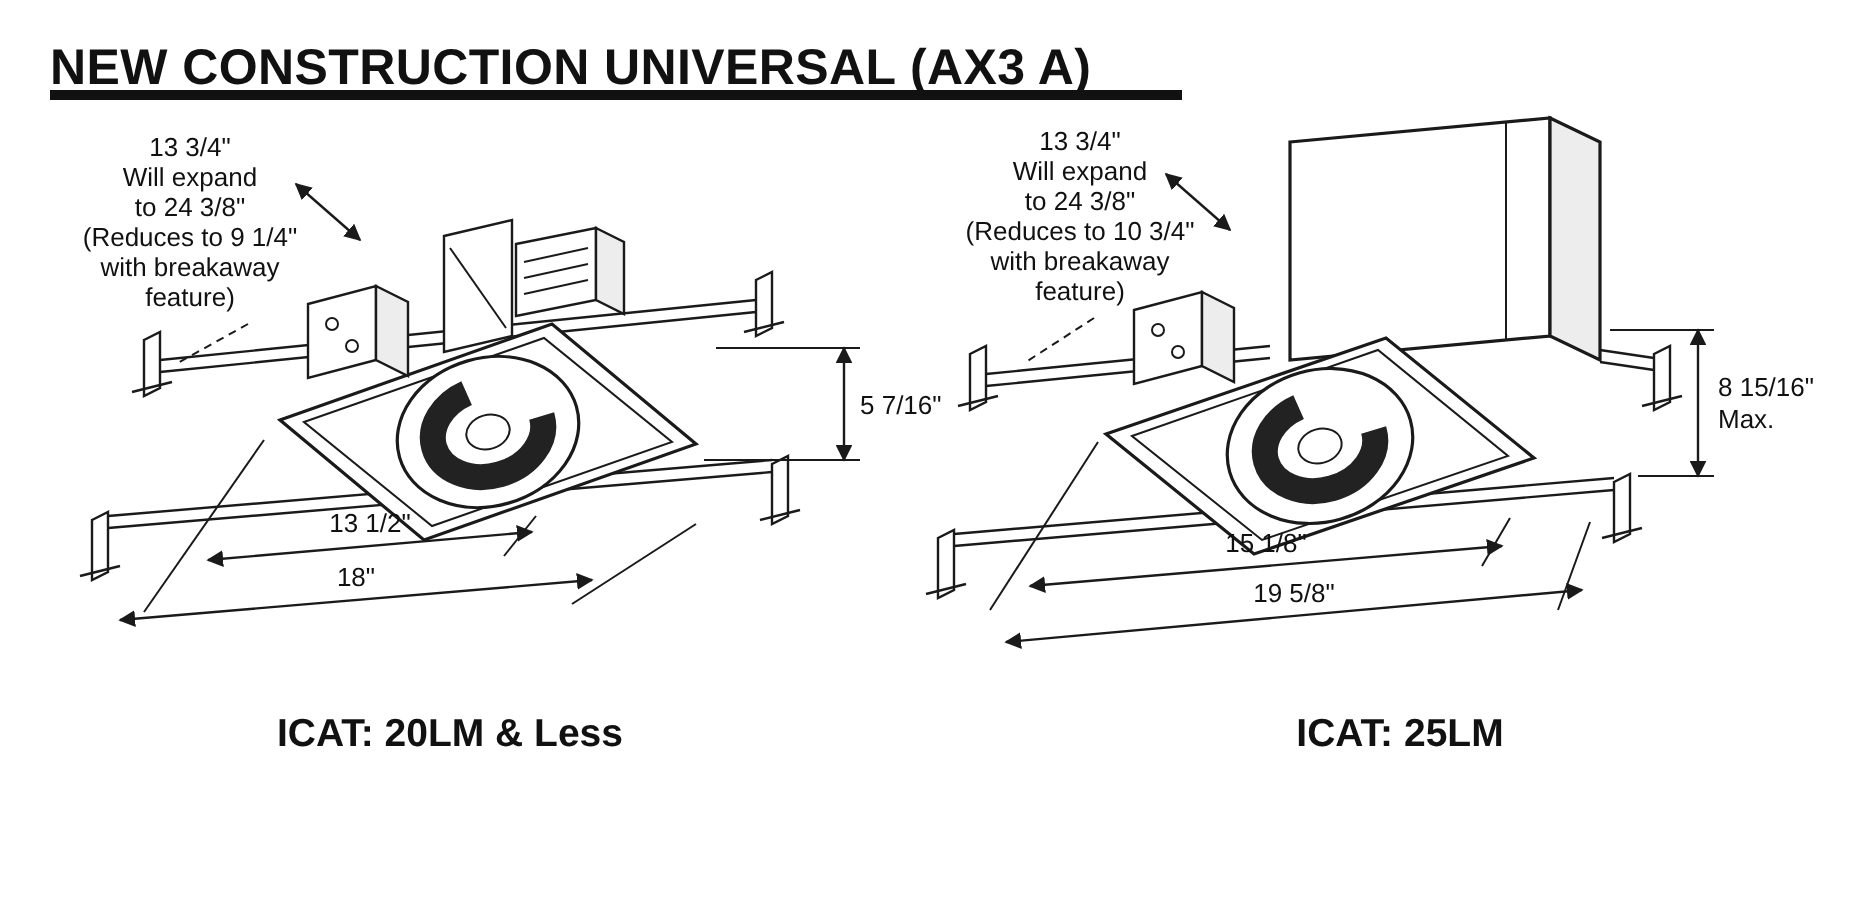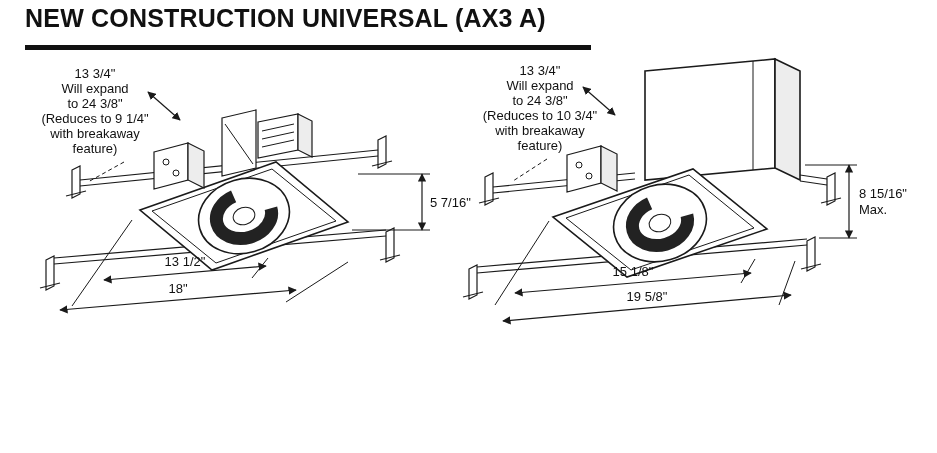--- a/index.html
+++ b/index.html
@@ -1,18 +1,18 @@
 <!DOCTYPE html>
 <html><head>
 <meta charset="utf-8">
 <style>
   html,body{margin:0;padding:0;background:#fff;}
   .canvas{position:relative;width:937px;height:453px;background:#fff;overflow:hidden;
           font-family:"Liberation Sans",sans-serif;color:#111;}
-  .title{position:absolute;left:25px;top:4px;font-size:25px;font-weight:700;letter-spacing:.2px;white-space:nowrap;}
+  .title{position:absolute;left:25px;top:20px;font-size:25px;font-weight:700;letter-spacing:.2px;white-space:nowrap;}
   .rule{position:absolute;left:25px;top:45px;width:566px;height:5px;background:#111;}
   svg.draw{position:absolute;}
   .svgL{left:28px;top:62px;}
   .svgR{left:455px;top:55px;}
   svg text{font-family:"Liberation Sans",sans-serif;font-size:13px;fill:#111;}
   .ln{stroke:#1a1a1a;stroke-width:1.6;fill:none;}
   .med{stroke:#1a1a1a;stroke-width:1.2;fill:none;}
   .thin{stroke:#1a1a1a;stroke-width:1;fill:none;}
   .wfill{fill:#fff;}
   .gfill{fill:#ededed;}
@@ -178,15 +178,19 @@
 
       <line class="dim" x1="60" y1="238" x2="296" y2="218" marker-start="url(#aR)" marker-end="url(#aR)"></line>
       <text x="178" y="221" text-anchor="middle">15 1/8"</text>
 
       <line class="dim" x1="48" y1="266" x2="336" y2="240" marker-start="url(#aR)" marker-end="url(#aR)"></line>
       <text x="192" y="246" text-anchor="middle">19 5/8"</text>
     </g>
   </svg>
 
   <div class="cap capL">
+    <div>ICAT: 20LM &amp; Less</div>
+  </div>
+  <div class="cap capR">
+    <div>ICAT: 25LM</div>
   </div>
 
 </div>
 
 </body></html>

